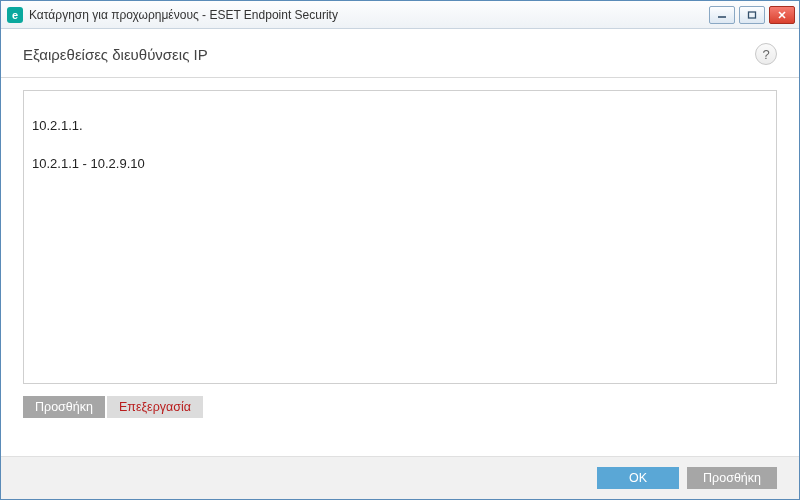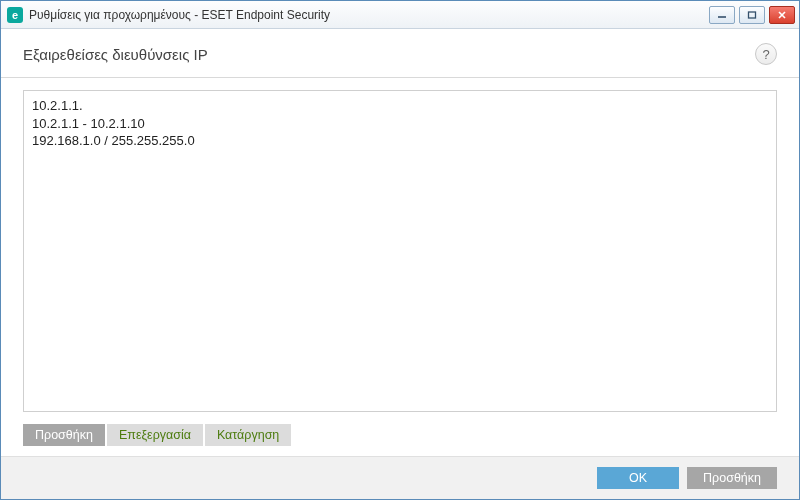--- a/index.html
+++ b/index.html
@@ -91,68 +91,70 @@
     border: 1px solid #cfcfcf;
     background: #fff;
     padding: 6px 8px;
     font-size: 13px;
     color: #222;
     line-height: 1.35;
     overflow: auto;
   }
   .list-box div {
     white-space: pre;
+    margin-top: 20px;
   }
   .action-row {
     margin-top: 12px;
     display:flex;
     gap: 2px;
   }
   .act-btn {
     background: #a6a6a6;
     color: #fff;
     border: none;
     font-size: 12.5px;
     padding: 4px 12px;
     cursor: pointer;
   }
   .act-btn.disabled {
     background: #dcdcdc;
-    color: #4d7c0f;
+    color: #b91c1c;
     cursor: default;
   }
 
   .footer {
     background: #f1f1f1;
     border-top: 1px solid #e0e0e0;
     padding: 10px 22px;
     display:flex;
     justify-content: flex-end;
     gap: 8px;
+    margin-top: 28px;
   }
   .ft-btn {
     min-width: 82px;
     text-align: center;
     font-size: 12.5px;
     padding: 4px 16px;
     border: none;
     color: #fff;
     cursor: pointer;
   }
   .ft-btn.ok { background: #5aa7d6; }
   .ft-btn.cancel { background: #a6a6a6; }
 </style>
 </head>
 <body>
 
 <div class="window">
 
   <div class="titlebar">
     <div class="app-icon">e</div>
-    <div class="title-text">Ρυθμίσεις για προχωρημένους - ESET Endpoint Security</div>
+    <div class="title-text">Κατάργηση για προχωρημένους - ESET Endpoint Security</div>
     <div class="win-controls">
       <div class="win-btn">
         <svg width="10" height="8">
             <line x1="1" y1="6" x2="9" y2="6" stroke="#34506b" stroke-width="1.6"></line>
           </svg>
       </div>
       <div class="win-btn">
         <svg width="10" height="8">
             <rect x="1.5" y="1" width="7" height="6" fill="none" stroke="#34506b" stroke-width="1.3"></rect>
           </svg>
@@ -167,27 +169,25 @@
   </div>
 
   <div class="header-row">
     <div class="header-title">Εξαιρεθείσες διευθύνσεις IP</div>
     <div class="help-btn">?</div>
   </div>
 
   <div class="content">
     <div class="list-box">
       <div>10.2.1.1.</div>
-      <div>10.2.1.1 - 10.2.1.10</div>
-      <div>192.168.1.0 / 255.255.255.0</div>
+      <div>10.2.1.1 - 10.2.9.10</div>
     </div>
     <div class="action-row">
       <button class="act-btn">Προσθήκη</button>
       <button class="act-btn disabled">Επεξεργασία</button>
-      <button class="act-btn disabled">Κατάργηση</button>
     </div>
   </div>
 
   <div class="footer">
     <button class="ft-btn ok">OK</button>
     <button class="ft-btn cancel">Προσθήκη</button>
   </div>
 
 </div>
 

